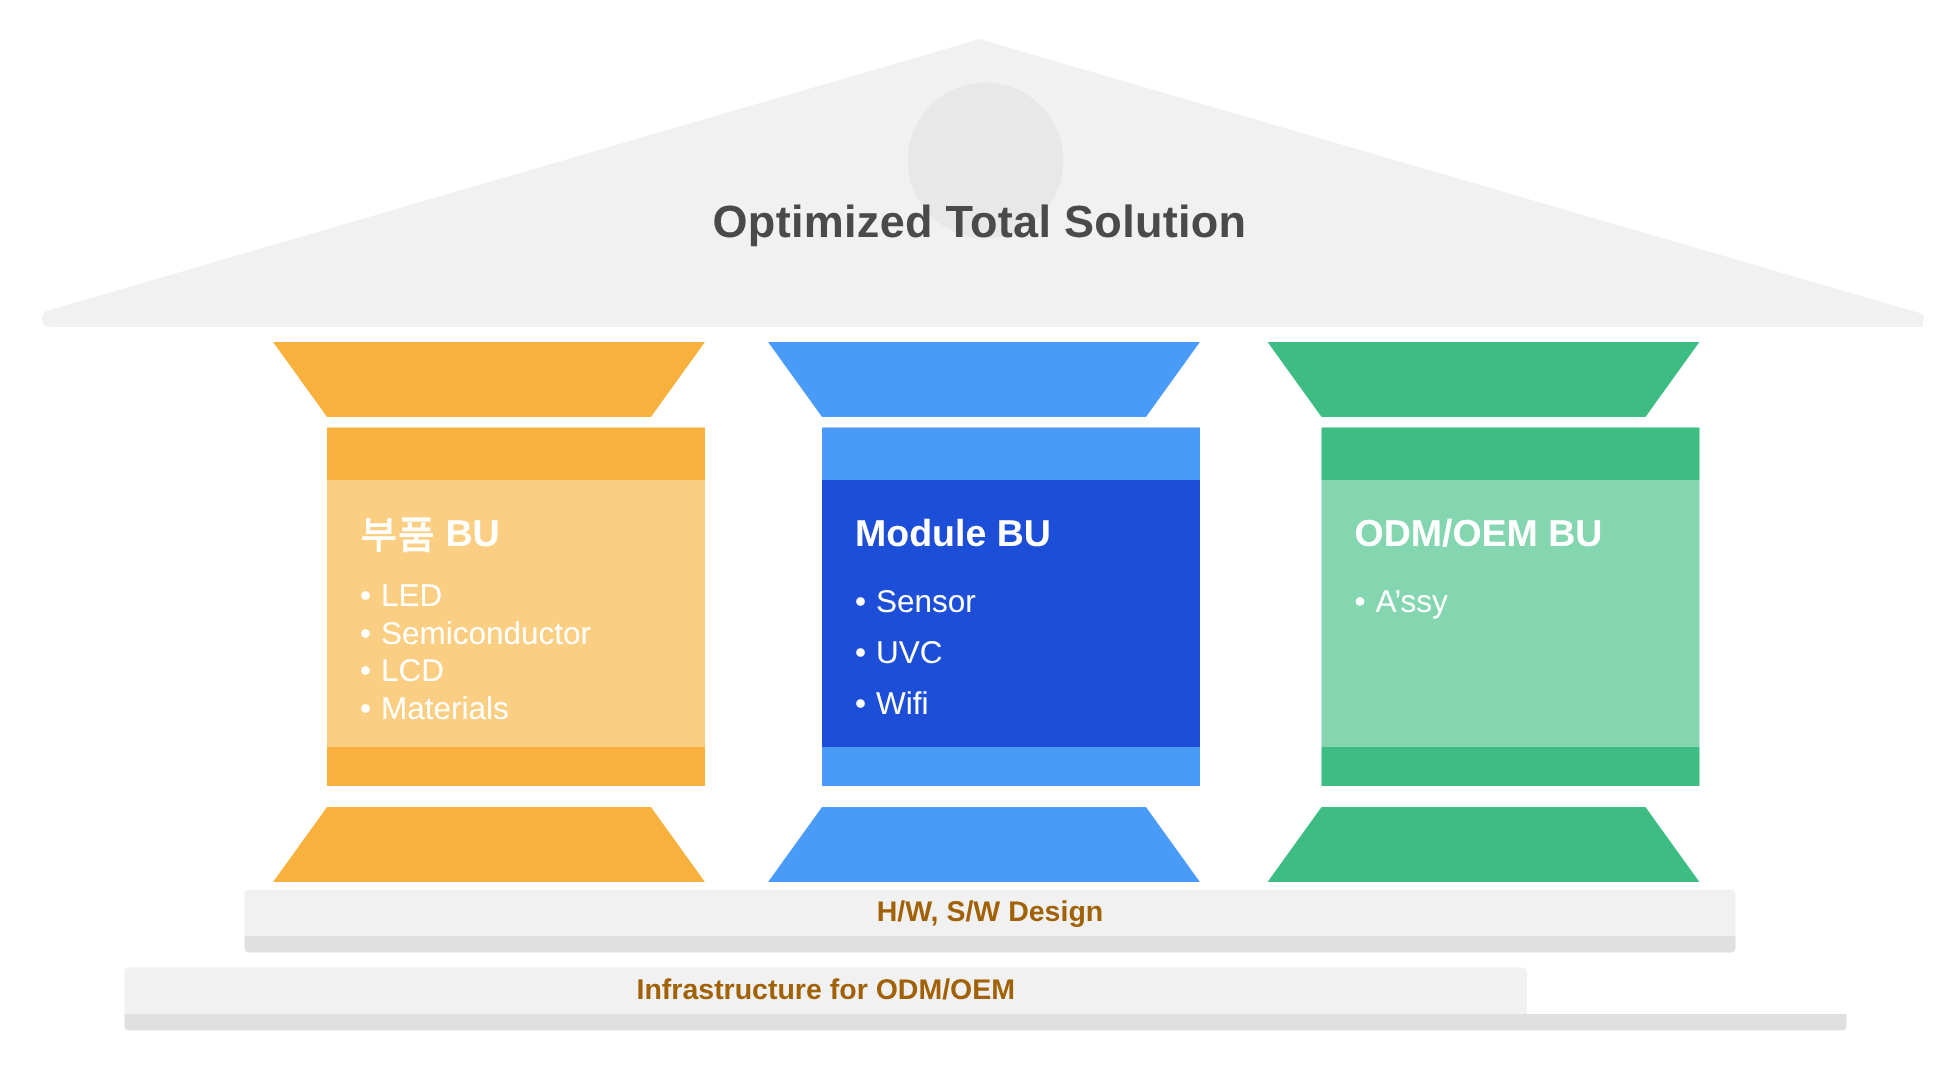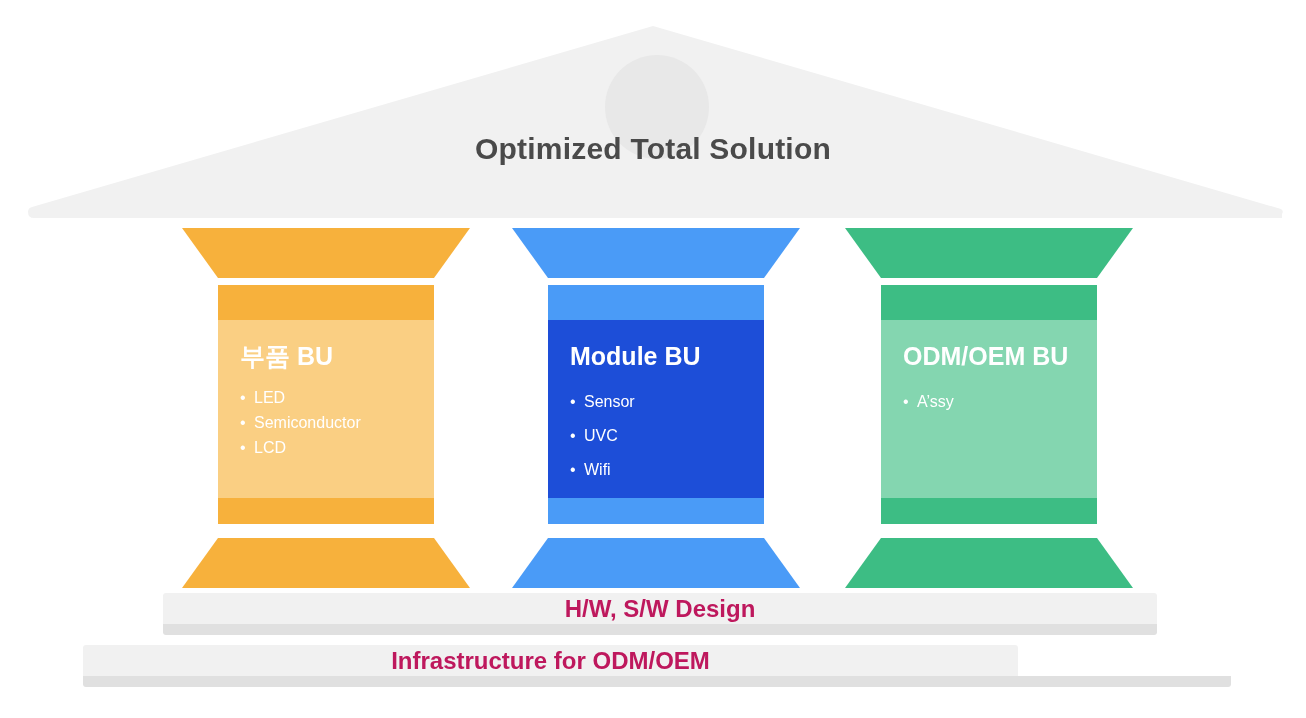--- a/index.html
+++ b/index.html
@@ -63,21 +63,21 @@
     height: 50px;
   }
   .cap { top: 0; }
   .base { top: 310px; }
   .cap svg, .base svg { display: block; }
 
   .shaft {
     position: absolute;
     left: 36px;
     top: 57px;
-    width: 216px;
+    width: 252px;
     height: 239px;
     display: flex;
     flex-direction: column;
   }
   .band-top    { height: 35px; flex: 0 0 35px; }
   .band-bottom { height: 26px; flex: 0 0 26px; }
   .shaft-body {
     flex: 1 1 auto;
     padding: 24px 0 0 22px;
     box-sizing: border-box;
@@ -89,21 +89,21 @@
     color: #ffffff;
     line-height: 1;
     margin: 0 0 16px 0;
     white-space: nowrap;
   }
   .bu-list {
     list-style: none;
     margin: 0;
     padding: 0;
     color: #ffffff;
-    font-size: 16px;
+    font-size: 21px;
   }
   .bu-list li {
     position: relative;
     padding-left: 14px;
     white-space: nowrap;
   }
   .bu-list li::before {
     content: "\2022";
     position: absolute;
     left: 0;
@@ -123,23 +123,23 @@
     display: flex;
     align-items: center;
     justify-content: center;
   }
   .plinth-shadow {
     height: 11px;
     background: #e0e0e0;
     border-radius: 0 0 3px 3px;
   }
   .plinth-label {
-    font-size: 24px;
+    font-size: 19px;
     font-weight: bold;
-    color: #be185d;
+    color: #a16207;
     white-space: nowrap;
   }
 </style>
 </head>
 <body>
 
 <div id="temple">
 
   <div class="pediment">
     <svg width="1306" height="230" viewBox="0 0 1306 230" xmlns="http://www.w3.org/2000/svg">
@@ -158,20 +158,21 @@
         </svg>
       </div>
       <div class="shaft spacing-tight">
         <div class="band-top" style="background:#f7b13c;"></div>
         <div class="shaft-body" style="background:#facf83;">
           <div class="bu-title">부품 BU</div>
           <ul class="bu-list">
             <li>LED</li>
             <li>Semiconductor</li>
             <li>LCD</li>
+            <li>Materials</li>
           </ul>
         </div>
         <div class="band-bottom" style="background:#f7b13c;"></div>
       </div>
       <div class="base">
         <svg width="288" height="50" viewBox="0 0 288 50" xmlns="http://www.w3.org/2000/svg">
           <polygon points="36,0 252,0 288,50 0,50" fill="#f7b13c"></polygon>
         </svg>
       </div>
     </div>

